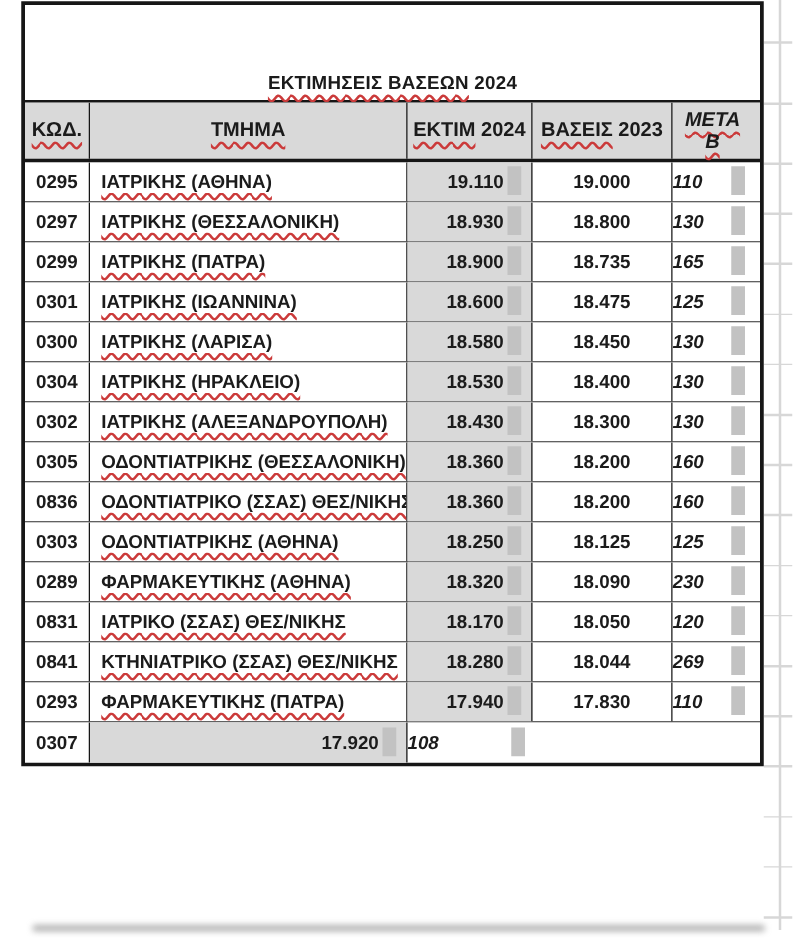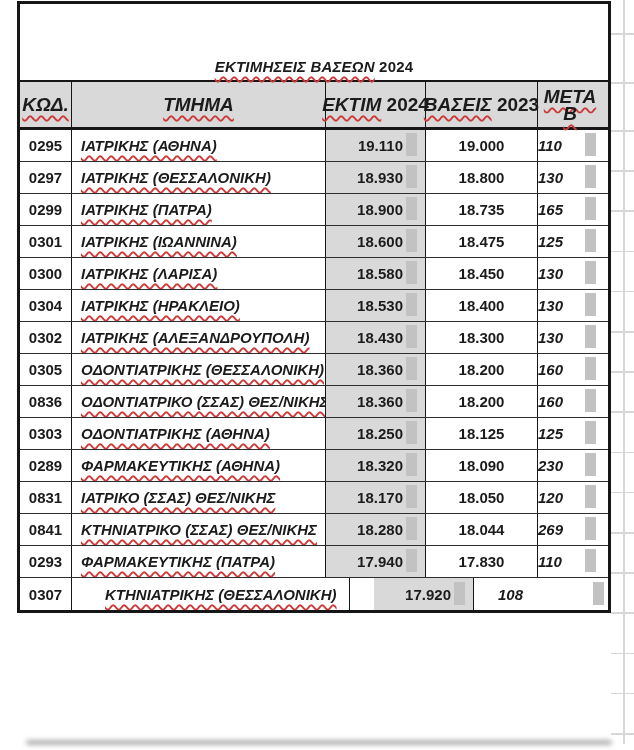--- a/index.html
+++ b/index.html
@@ -37,45 +37,44 @@
   .title-text{
     position:absolute;left:0;right:0;bottom:5px;
     text-align:center;font-weight:bold;font-size:15px;letter-spacing:.2px;
   }
   .wavy{
     text-decoration:underline;
     text-decoration-style:wavy;
     text-decoration-color:var(--squiggle);
     text-decoration-thickness:1.5px;
     text-underline-offset:4px;
-    font-style:italic;
   }
   .hdr-row{
     display:grid;
     grid-template-columns:52px 254px 100px 112px 64px;
     height:48px;
     background:var(--header-bg);
     border-bottom:3px solid var(--border);
   }
   .hdr-cell{
     display:flex;align-items:center;justify-content:center;
-    font-weight:bold;font-size:19px;
+    font-weight:bold;font-size:16px;
     border-right:1.5px solid var(--border);
     text-align:center;line-height:17px;
   }
   .hdr-cell:last-child{border-right:none;}
   .hdr-metav{font-style:italic;flex-direction:column;}
   .row{
     display:grid;
     grid-template-columns:52px 254px 100px 112px 64px;
     height:32px;
     border-bottom:1.5px solid #2e2e2e;
     background:#fff;
   }
-  .row:last-child{border-bottom:none;gap:24px;}
+  .row:last-child{border-bottom:none;}
   .cell{
     display:flex;align-items:center;
     font-weight:bold;font-size:15px;
     border-right:1.5px solid var(--border);
     white-space:nowrap;overflow:hidden;
   }
   .cell:last-child{border-right:none;}
   .c-code{justify-content:center;}
   .c-dept{padding-left:9px;}
   .c-ektim{background:var(--estimate-col-bg);justify-content:flex-end;padding-right:8px;}
@@ -391,23 +390,20 @@
       <span class="num">17.830</span>
     </div>
     <div class="cell c-metav">
       <span class="num">110</span>
       <span class="marker"></span>
     </div>
   </div>
 
   <div class="row">
     <div class="cell c-code">0307</div>
-    <div class="cell c-dept">
-      <span class="wavy dept-text">ΚΤΗΝΙΑΤΡΙΚΗΣ (ΘΕΣΣΑΛΟΝΙΚΗ)</span>
-    </div>
     <div class="cell c-ektim">
       <span class="num">17.920</span>
       <span class="marker"></span>
     </div>
     <div class="cell c-metav">
       <span class="num">108</span>
       <span class="marker"></span>
     </div>
   </div>
 </div>

